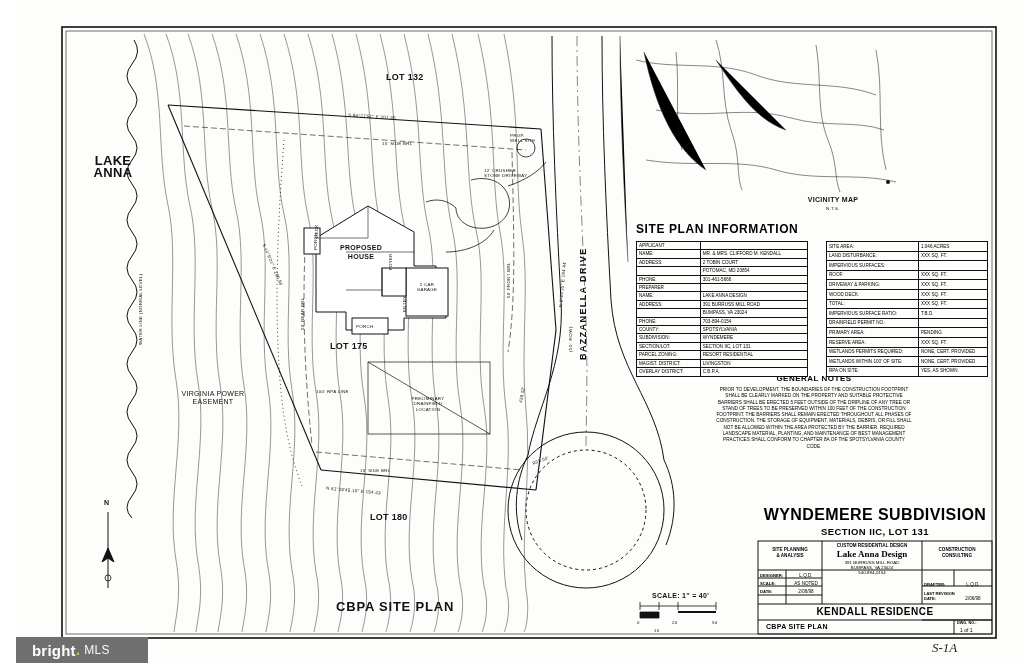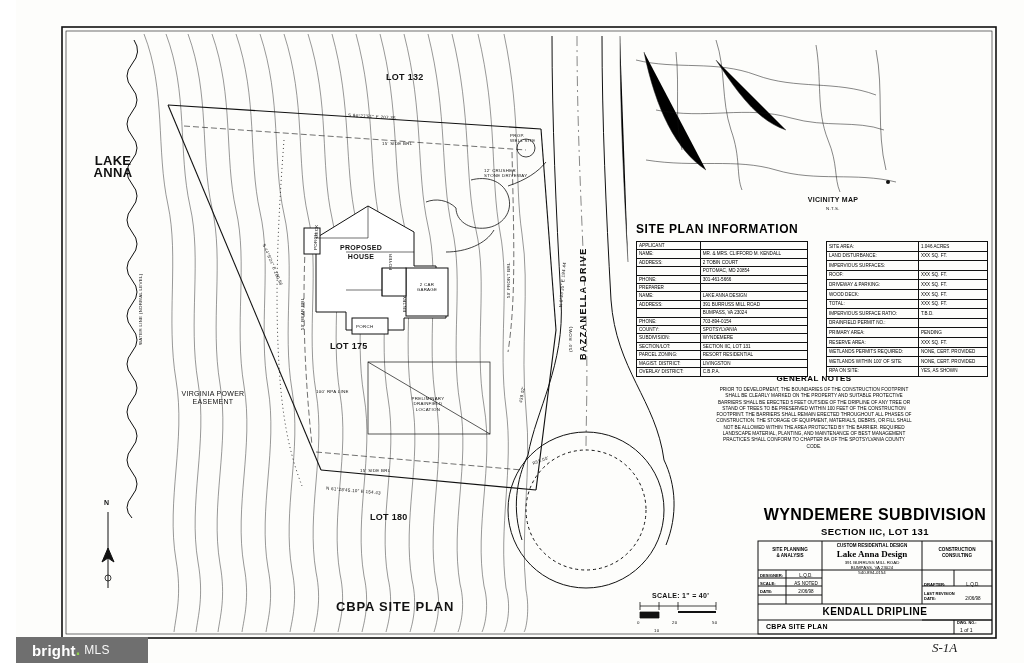--- a/index.html
+++ b/index.html
@@ -436,21 +436,21 @@
 
   <div class="absbox" style="left:908px;top:572px;width:30px;">
     <div style="height:14px;"><span style="font-size:4.2px;font-weight:bold;">DRAFTER:</span></div>
     <div style="height:14px;"><span style="font-size:4px;font-weight:bold;line-height:5px;display:inline-block;width:32px;">LAST REVISION DATE:</span></div>
   </div>
   <div class="absbox" style="left:940px;top:572px;width:34px;">
     <div style="height:14px;text-align:center;"><span style="font-size:4.6px;">L.Q.D.</span></div>
     <div style="height:14px;text-align:center;"><span style="font-size:4.6px;">2/06/98</span></div>
   </div>
 
-  <div class="absbox ctr" style="left:742px;top:606px;width:234px;font-size:10px;font-weight:bold;letter-spacing:.5px;">KENDALL DRIPLINE</div>
+  <div class="absbox ctr" style="left:742px;top:606px;width:234px;font-size:10px;font-weight:bold;letter-spacing:.5px;">KENDALL RESIDENCE</div>
 
   <div class="absbox" style="left:750px;top:623px;font-size:7px;font-weight:bold;letter-spacing:.3px;">CBPA SITE PLAN</div>
   <div class="absbox" style="left:941px;top:621px;font-size:3.8px;font-weight:bold;">DWG. NO.:</div>
   <div class="absbox" style="left:944px;top:627px;font-size:5px;">1 of 1</div>
 
   <div class="absbox" style="left:916px;top:640px;font-size:13px;font-family:'Liberation Serif',serif;font-style:italic;color:#222;">S-1A</div>
 
   <div class="watermark">
     <span>bright</span>
       <span class="dot">.</span>

